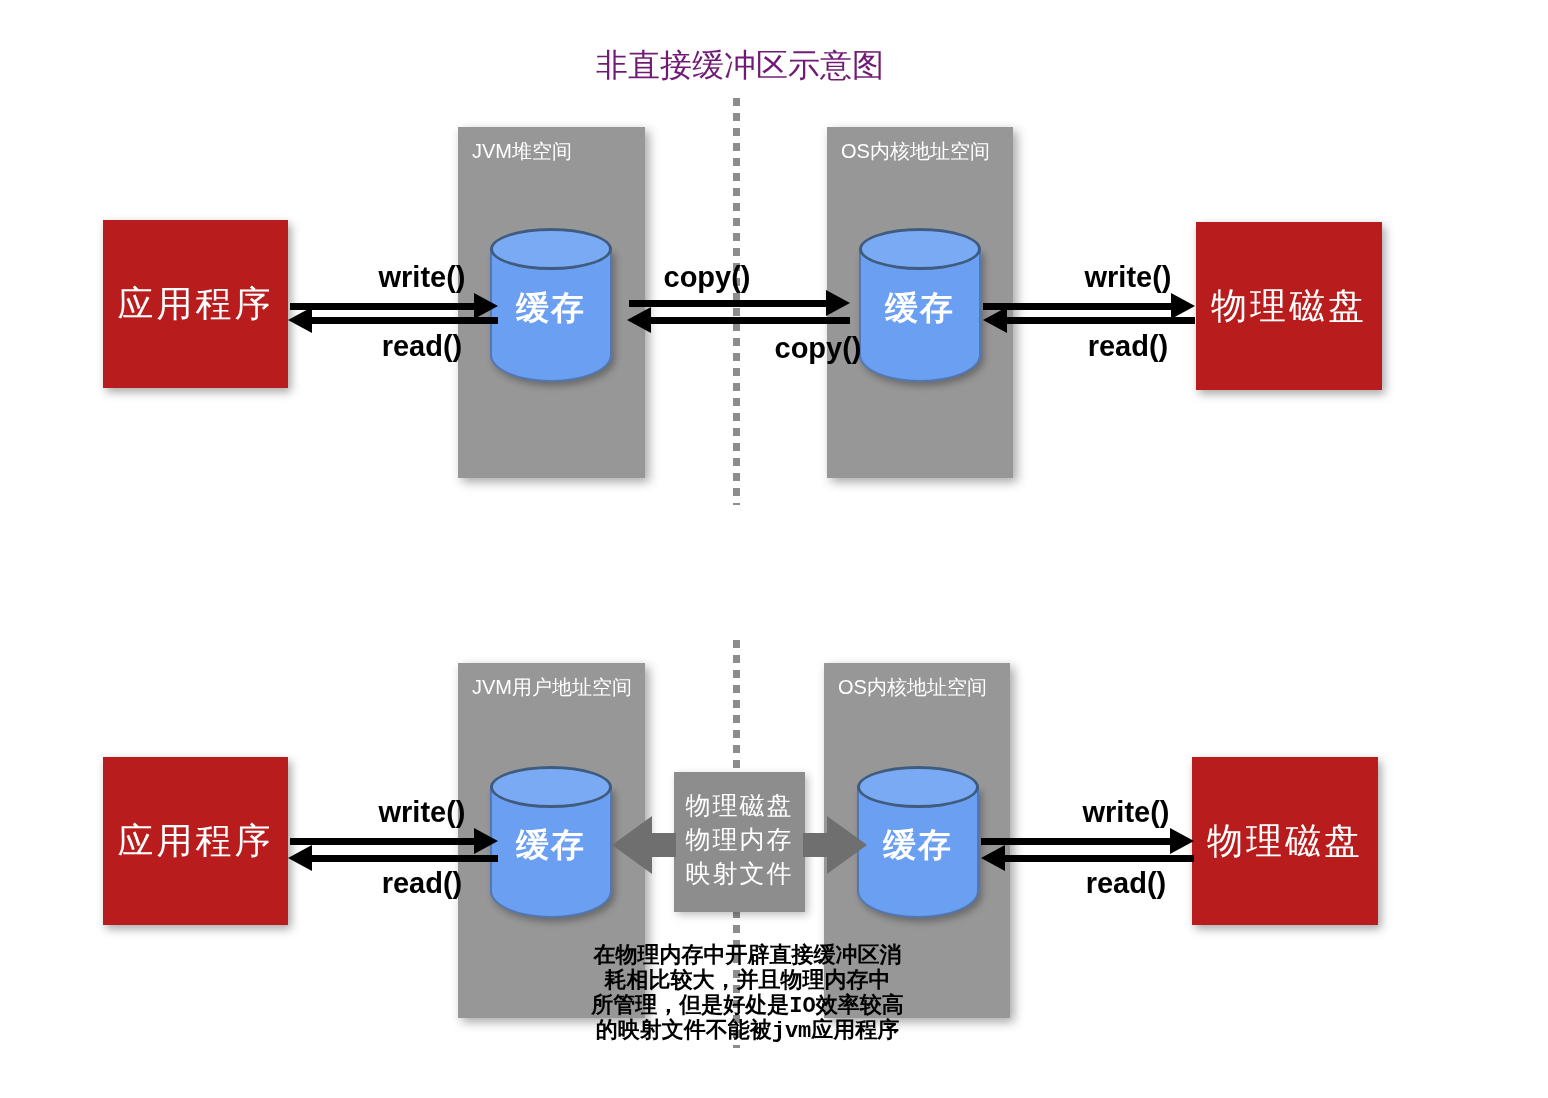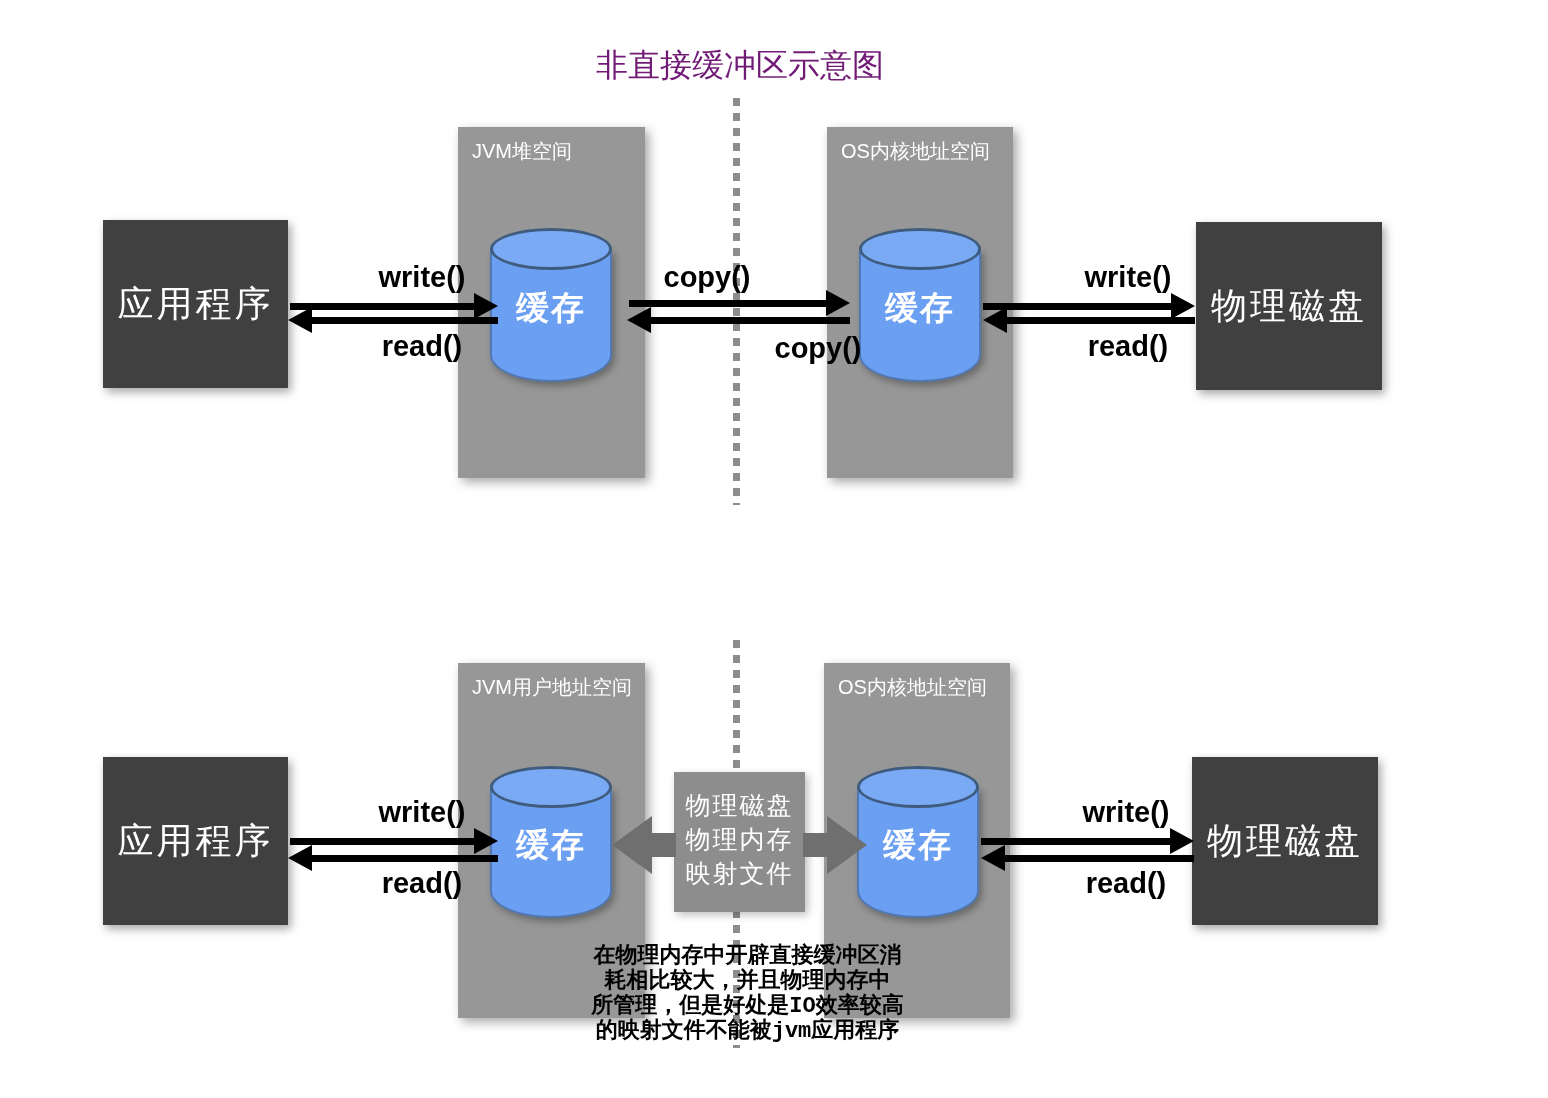--- a/index.html
+++ b/index.html
@@ -9,21 +9,21 @@
   }
   .title {
     position:absolute; font-size:32px; font-weight:normal; color:#701a75;
     text-align:center; z-index:5;
   }
   .vdots {
     position:absolute; width:7px; z-index:1;
     background-image:repeating-linear-gradient(to bottom,#8c8c8c 0px,#8c8c8c 8px,transparent 8px,transparent 15px);
   }
   .bluebox {
-    position:absolute; background:#404040; color:#fff; z-index:2;
+    position:absolute; background:#b91c1c; color:#fff; z-index:2;
     display:flex; align-items:center; justify-content:center;
     font-size:36px; letter-spacing:3px; box-shadow:3px 4px 9px rgba(0,0,0,0.35);
   }
   .panel {
     position:absolute; background:#979797; z-index:2;
     box-shadow:4px 4px 10px rgba(0,0,0,0.35);
   }
   .panel-label {
     position:absolute; top:12px; left:16px; color:#fff; font-size:20px; z-index:3;
   }

